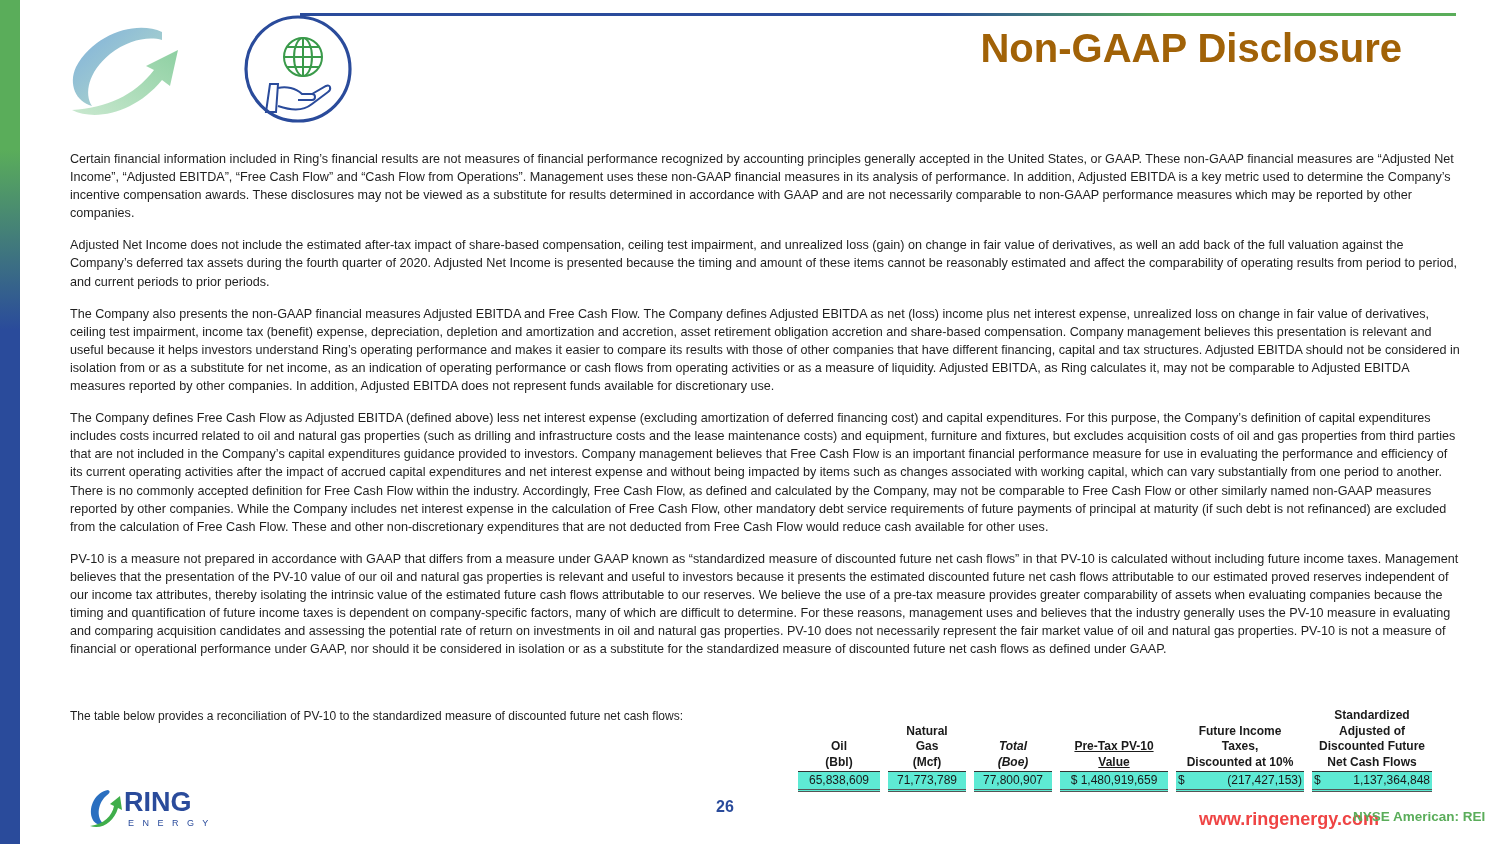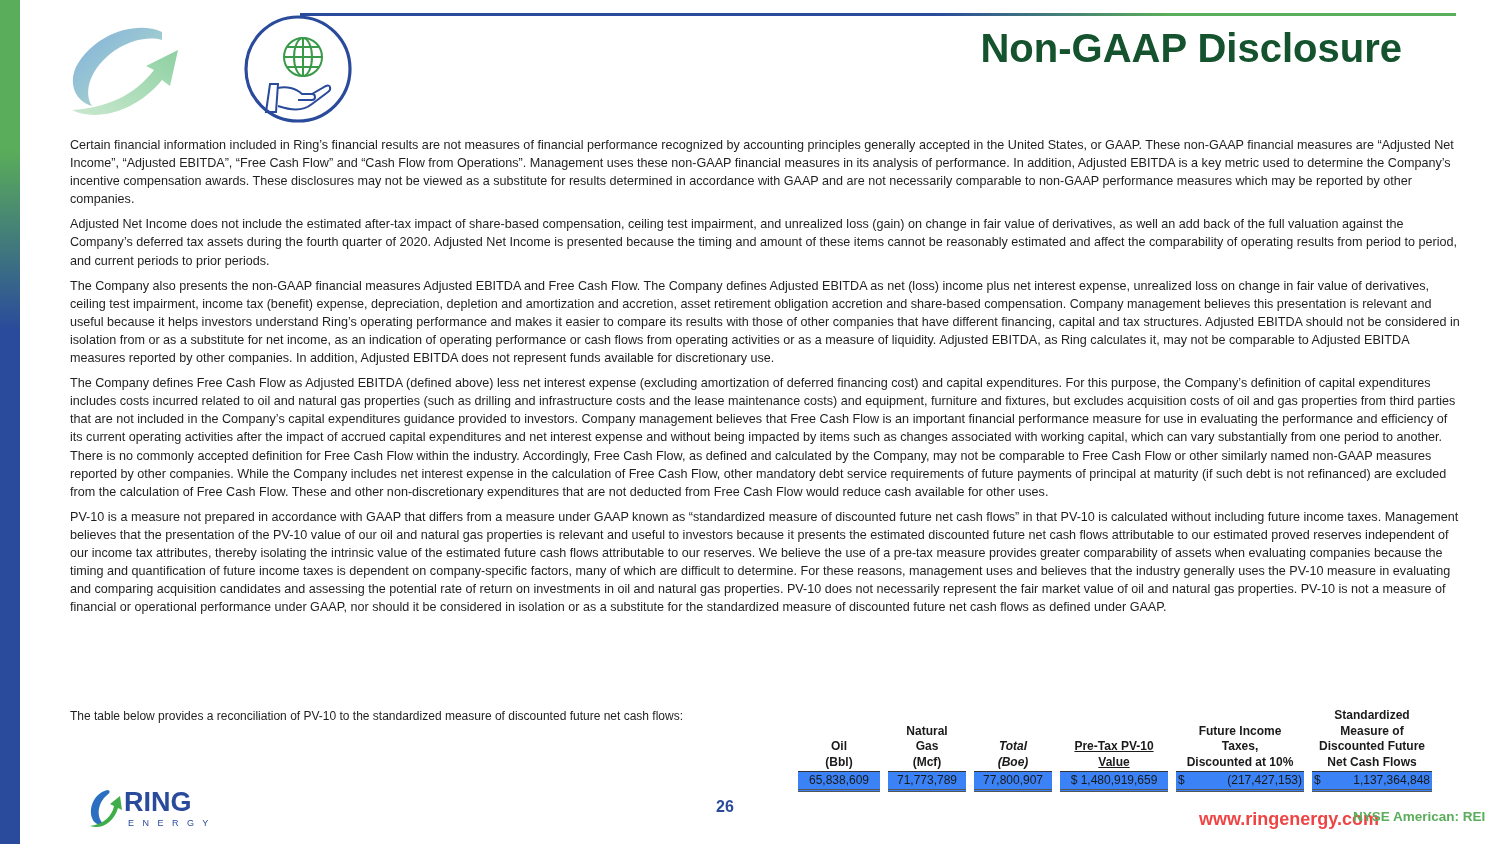--- a/index.html
+++ b/index.html
@@ -15,44 +15,44 @@
     }
     .top-rule {
       position: absolute; left: 300px; top: 13px; width: 1156px; height: 3px;
       background: linear-gradient(to right, #2a4b9b 0%, #2a4b9b 55%, #5aad5a 75%, #5aad5a 100%);
     }
     .swirl-logo { position: absolute; left: 66px; top: 12px; width: 135px; height: 110px; }
     .icon-circle { position: absolute; left: 240px; top: 12px; width: 120px; height: 112px; }
     .page-title {
       position: absolute; right: 98px; top: 26px;
       font-family: "Liberation Sans", sans-serif; font-weight: bold;
-      font-size: 40px; color: #14532d; letter-spacing: 0px;
+      font-size: 40px; color: #a16207; letter-spacing: 0px;
     }
     .body-text {
       position: absolute; left: 70px; top: 136px; width: 1390px;
       font-size: 12.6px; line-height: 18.1px; color: #1f1f1f;
       font-family: "Liberation Sans Narrow", "Liberation Sans", sans-serif;
     }
-    .body-text p { margin: 0 0 7px 0; }
+    .body-text p { margin: 14px 0 7px 0; }
     .table-intro {
       position: absolute; left: 70px; top: 709px;
       font-size: 12px; color: #1f1f1f;
     }
     table.pv10 {
       position: absolute; left: 790px; top: 708px;
       border-collapse: separate; border-spacing: 8px 0;
       font-family: "Liberation Sans", sans-serif; font-size: 12px;
     }
     table.pv10 th {
       font-weight: bold; text-align: center; vertical-align: bottom;
       line-height: 15.5px; padding: 0 2px 1px 2px;
       border-bottom: 1.5px solid #333;
     }
     table.pv10 td {
-      background: #3b82f6; text-align: center; padding: 1px 2px;
+      background: #5eead4; text-align: center; padding: 1px 2px;
       border-bottom: 3px double #555; line-height: 15px;
       white-space: nowrap;
     }
     td .dollar { float: left; }
     td .amt { float: right; }
     .c-oil { width: 78px; } .c-gas { width: 74px; } .c-total { width: 74px; font-style: italic; }
     .c-pretax { width: 104px; text-decoration: underline; } .c-tax { width: 124px; } .c-std { width: 116px; margin-top: 45px; }
     .ring-logo { position: absolute; left: 86px; top: 784px; width: 140px; height: 46px; }
     .page-number {
       position: absolute; left: 716px; top: 798px;
@@ -144,21 +144,21 @@
           <div>Value</div>
       </th>
       <th class="c-tax">
         <div></div>
           <div>Future Income</div>
         <div>Taxes,</div>
           <div>Discounted at 10%</div>
       </th>
       <th class="c-std">
         <div>Standardized</div>
-          <div>Measure of</div>
+          <div>Adjusted of</div>
         <div>Discounted Future</div>
           <div>Net Cash Flows</div>
       </th>
     </tr>
   </thead>
   <tbody>
     <tr>
       <td>65,838,609</td>
       <td>71,773,789</td>
       <td>77,800,907</td>

